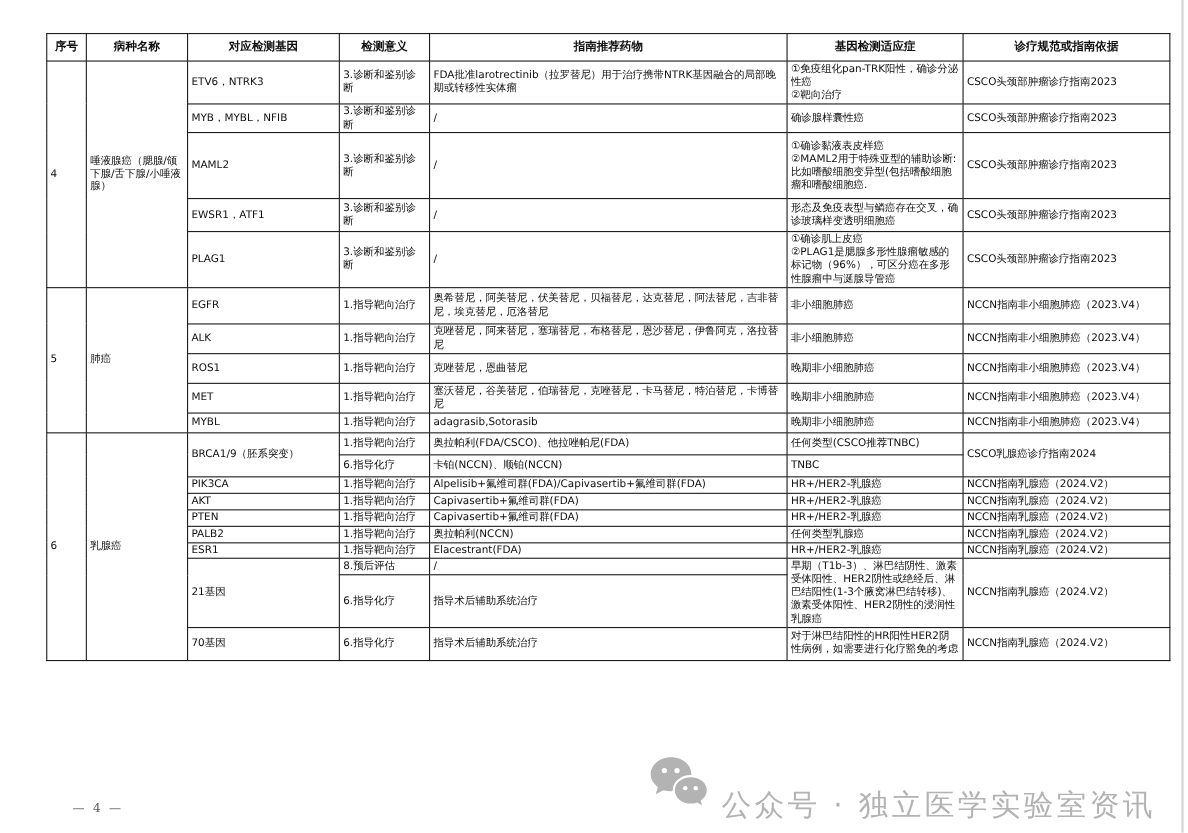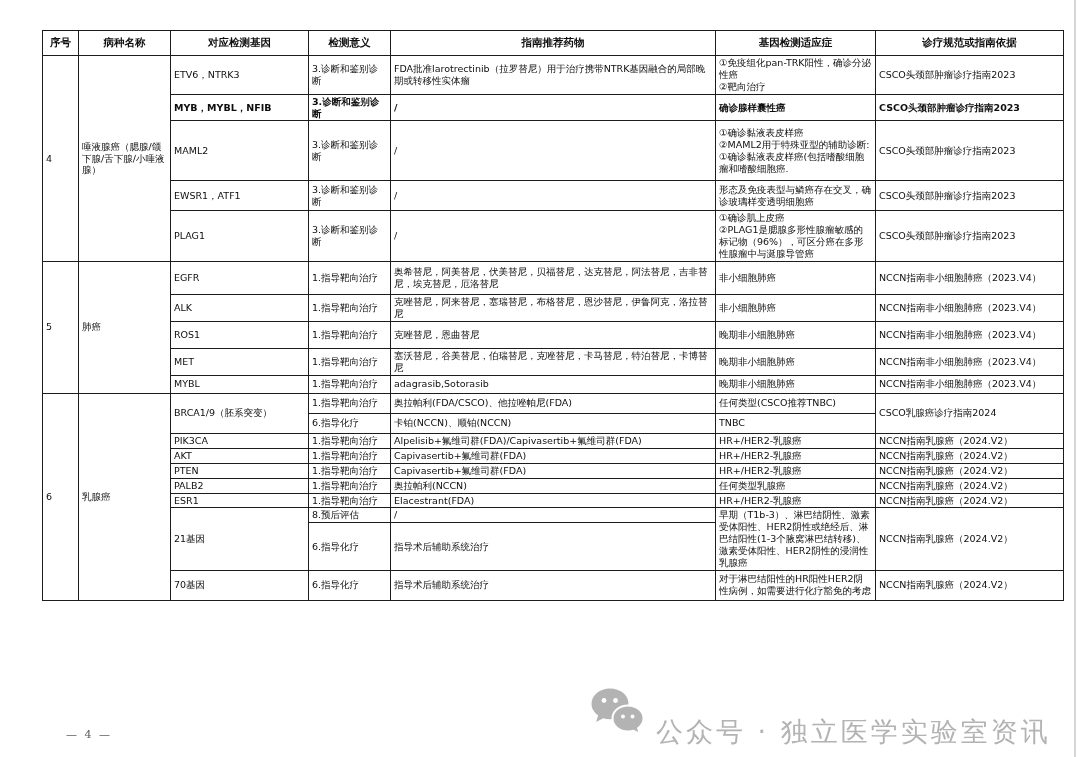--- a/index.html
+++ b/index.html
@@ -75,33 +75,33 @@
         <tr style="height: 33px;">
           <td rowspan="5">4</td>
           <td rowspan="5">唾液腺癌（腮腺/颌下腺/舌下腺/小唾液腺）</td>
           <td>ETV6，NTRK3</td>
           <td>3.诊断和鉴别诊断</td>
           <td>FDA批准larotrectinib（拉罗替尼）用于治疗携带NTRK基因融合的局部晚期或转移性实体瘤</td>
           <td>①免疫组化pan-TRK阳性，确诊分泌性癌
 ②靶向治疗</td>
           <td>CSCO头颈部肿瘤诊疗指南2023</td>
         </tr>
-        <tr style="height: 20px; font-weight: bold;">
+        <tr style="height: 20px;">
           <td>MYB，MYBL，NFIB</td>
           <td>3.诊断和鉴别诊断</td>
           <td>/</td>
           <td>确诊腺样囊性癌</td>
           <td>CSCO头颈部肿瘤诊疗指南2023</td>
         </tr>
         <tr style="height: 60px;">
           <td>MAML2</td>
           <td>3.诊断和鉴别诊断</td>
           <td>/</td>
           <td>①确诊黏液表皮样癌
-②MAML2用于特殊亚型的辅助诊断:①确诊黏液表皮样癌(包括嗜酸细胞瘤和嗜酸细胞癌.</td>
+②MAML2用于特殊亚型的辅助诊断:比如嗜酸细胞变异型(包括嗜酸细胞瘤和嗜酸细胞癌.</td>
           <td>CSCO头颈部肿瘤诊疗指南2023</td>
         </tr>
         <tr style="height: 30px;">
           <td>EWSR1，ATF1</td>
           <td>3.诊断和鉴别诊断</td>
           <td>/</td>
           <td>形态及免疫表型与鳞癌存在交叉，确诊玻璃样变透明细胞癌</td>
           <td>CSCO头颈部肿瘤诊疗指南2023</td>
         </tr>
         <tr style="height: 47px;">

